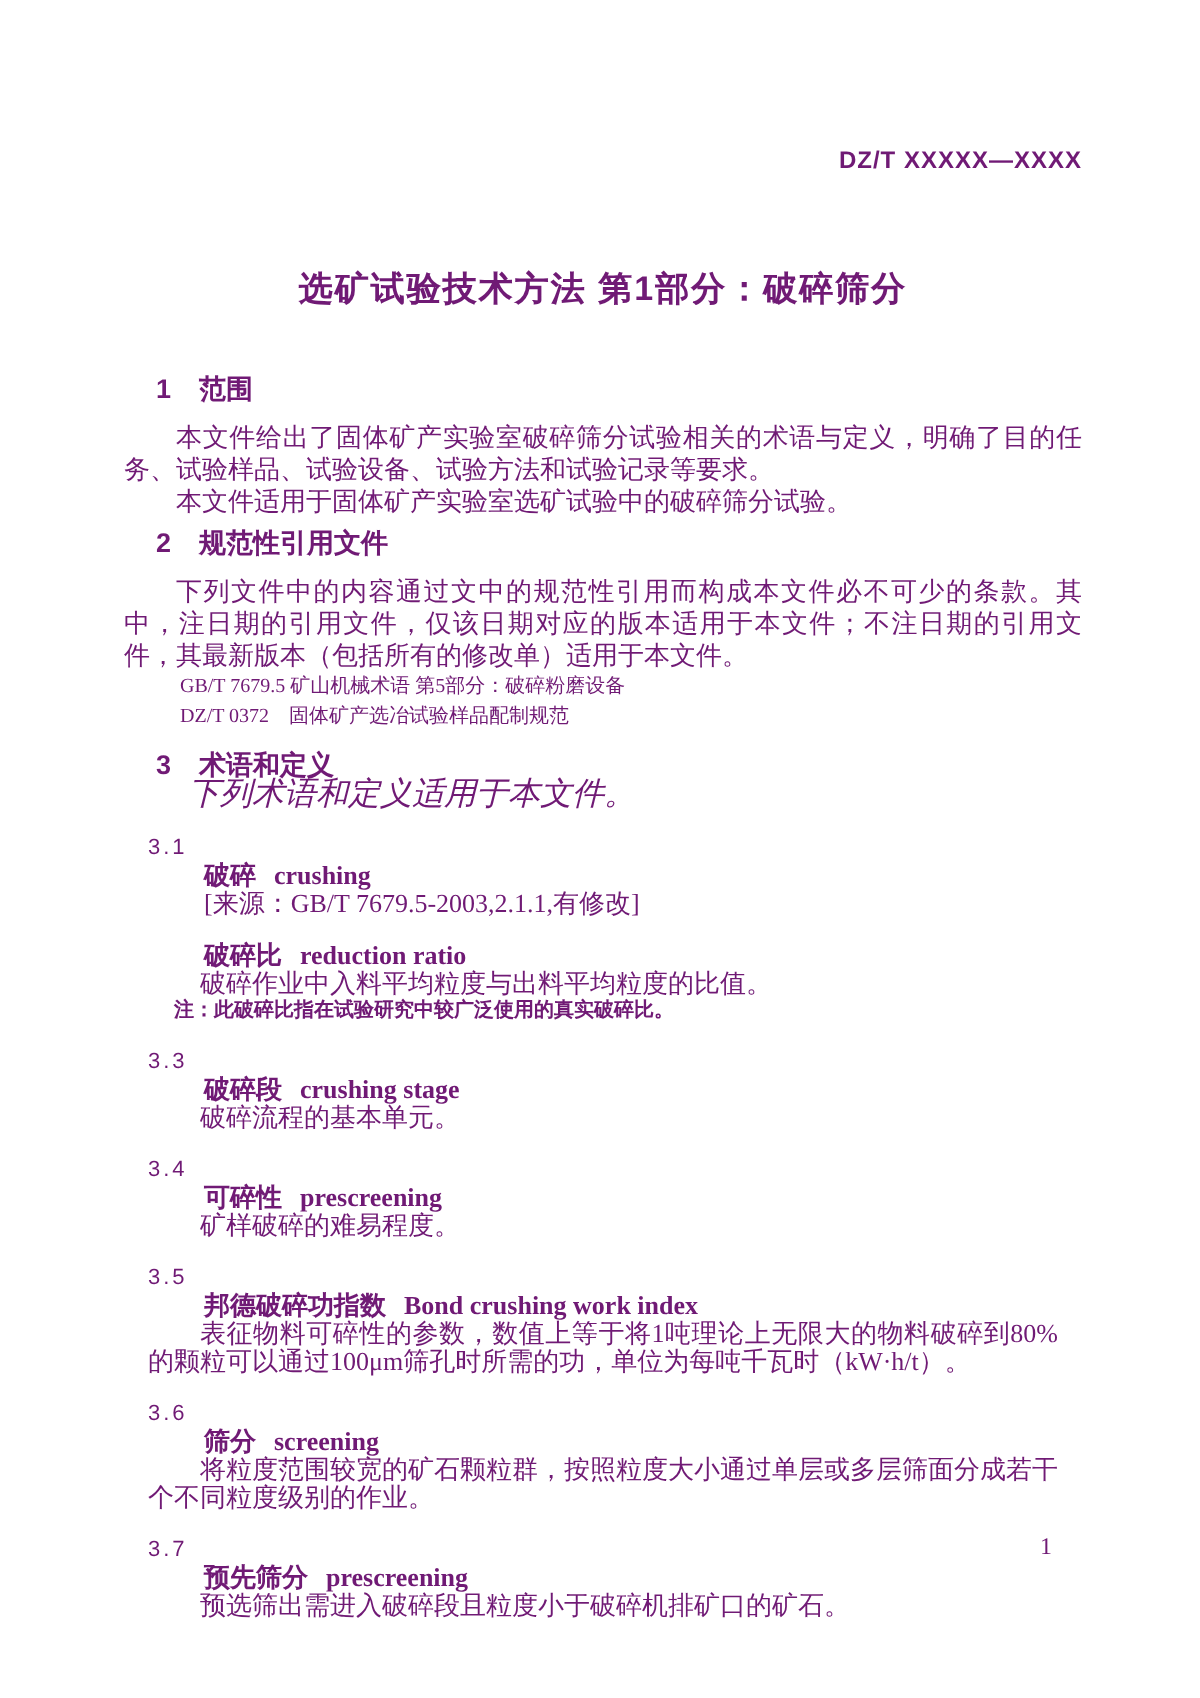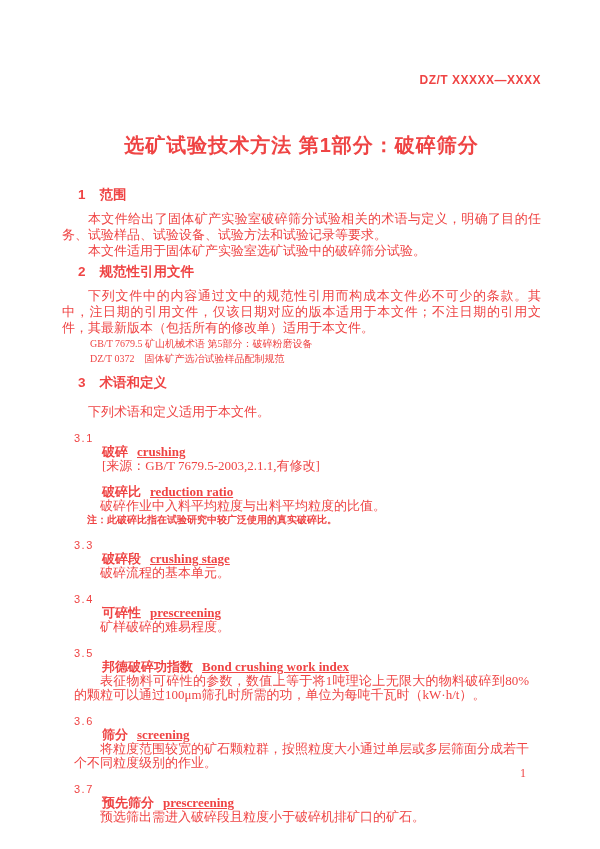--- a/index.html
+++ b/index.html
@@ -1,61 +1,61 @@
 <!DOCTYPE html>
 <html><head>
 <meta charset="utf-8">
 <style>
   html,body{margin:0;padding:0;background:#ffffff;}
   .page{
     width:596px;height:849px;background:#ffffff;position:relative;
     box-sizing:border-box;padding:0 55px 0 62px;
-    color:#ef4444;
+    color:#701a75;
     font-family:"Liberation Serif","DejaVu Serif",serif;
   }
   .doc-code{
     padding-top:73px;text-align:right;
     font-family:"Liberation Sans","DejaVu Sans",sans-serif;
     font-weight:bold;font-size:12px;line-height:14px;letter-spacing:0.5px;
   }
   .doc-title{
     margin-top:47px;text-align:center;
     font-family:"Liberation Sans","DejaVu Sans",sans-serif;
-    font-weight:bold;font-size:20px;line-height:22px;letter-spacing:1px;
+    font-weight:bold;font-size:17px;line-height:22px;letter-spacing:1px;
   }
   .sec-h{
     font-family:"Liberation Sans","DejaVu Sans",sans-serif;
     font-weight:bold;font-size:13.5px;line-height:16px;margin-left:16px;
   }
   .sec-h .sec-num{margin-right:14px;}
   .h1{margin-top:31px;}
   .h2{margin-top:5px;}
   .h3{margin-top:9px;}
   p{margin:0;}
   .body-p{
     font-size:13px;line-height:16px;text-indent:2em;
     text-align:justify;
   }
   .mt8{margin-top:8px;}
   .ref-line{
     font-size:10px;line-height:14px;padding-left:28px;
     white-space:pre-wrap;margin-top:1px;
   }
-  .intro-p{font-size:13px;line-height:14px;text-indent:2em;margin-top:14px;}
+  .intro-p{font-size:16px;line-height:14px;text-indent:2em;margin-top:0;font-style:italic;}
   .term{margin:12px;}
   .term-num{
     font-size:11px;line-height:14px;letter-spacing:1.5px;
     font-family:"Liberation Sans","DejaVu Sans",sans-serif;
   }
   .term-name{
     font-size:13px;line-height:14px;font-weight:bold;
     padding-left:28px;
     font-family:"Liberation Sans","DejaVu Sans",sans-serif;
   }
-  .term-name .en{margin-left:9px;font-family:"Liberation Serif","DejaVu Serif",serif;text-decoration:underline;}
+  .term-name .en{margin-left:9px;font-family:"Liberation Serif","DejaVu Serif",serif;}
   .term-def{
     font-size:13px;line-height:14px;text-indent:2em;text-align:justify;
   }
   .term-src{font-size:13px;line-height:14px;padding-left:28px;}
   .term-note{
     font-size:10px;line-height:13px;font-weight:bold;padding-left:13px;
     font-family:"Liberation Sans","DejaVu Sans",sans-serif;
   }
   .page-num{
     position:absolute;top:766px;right:70px;

